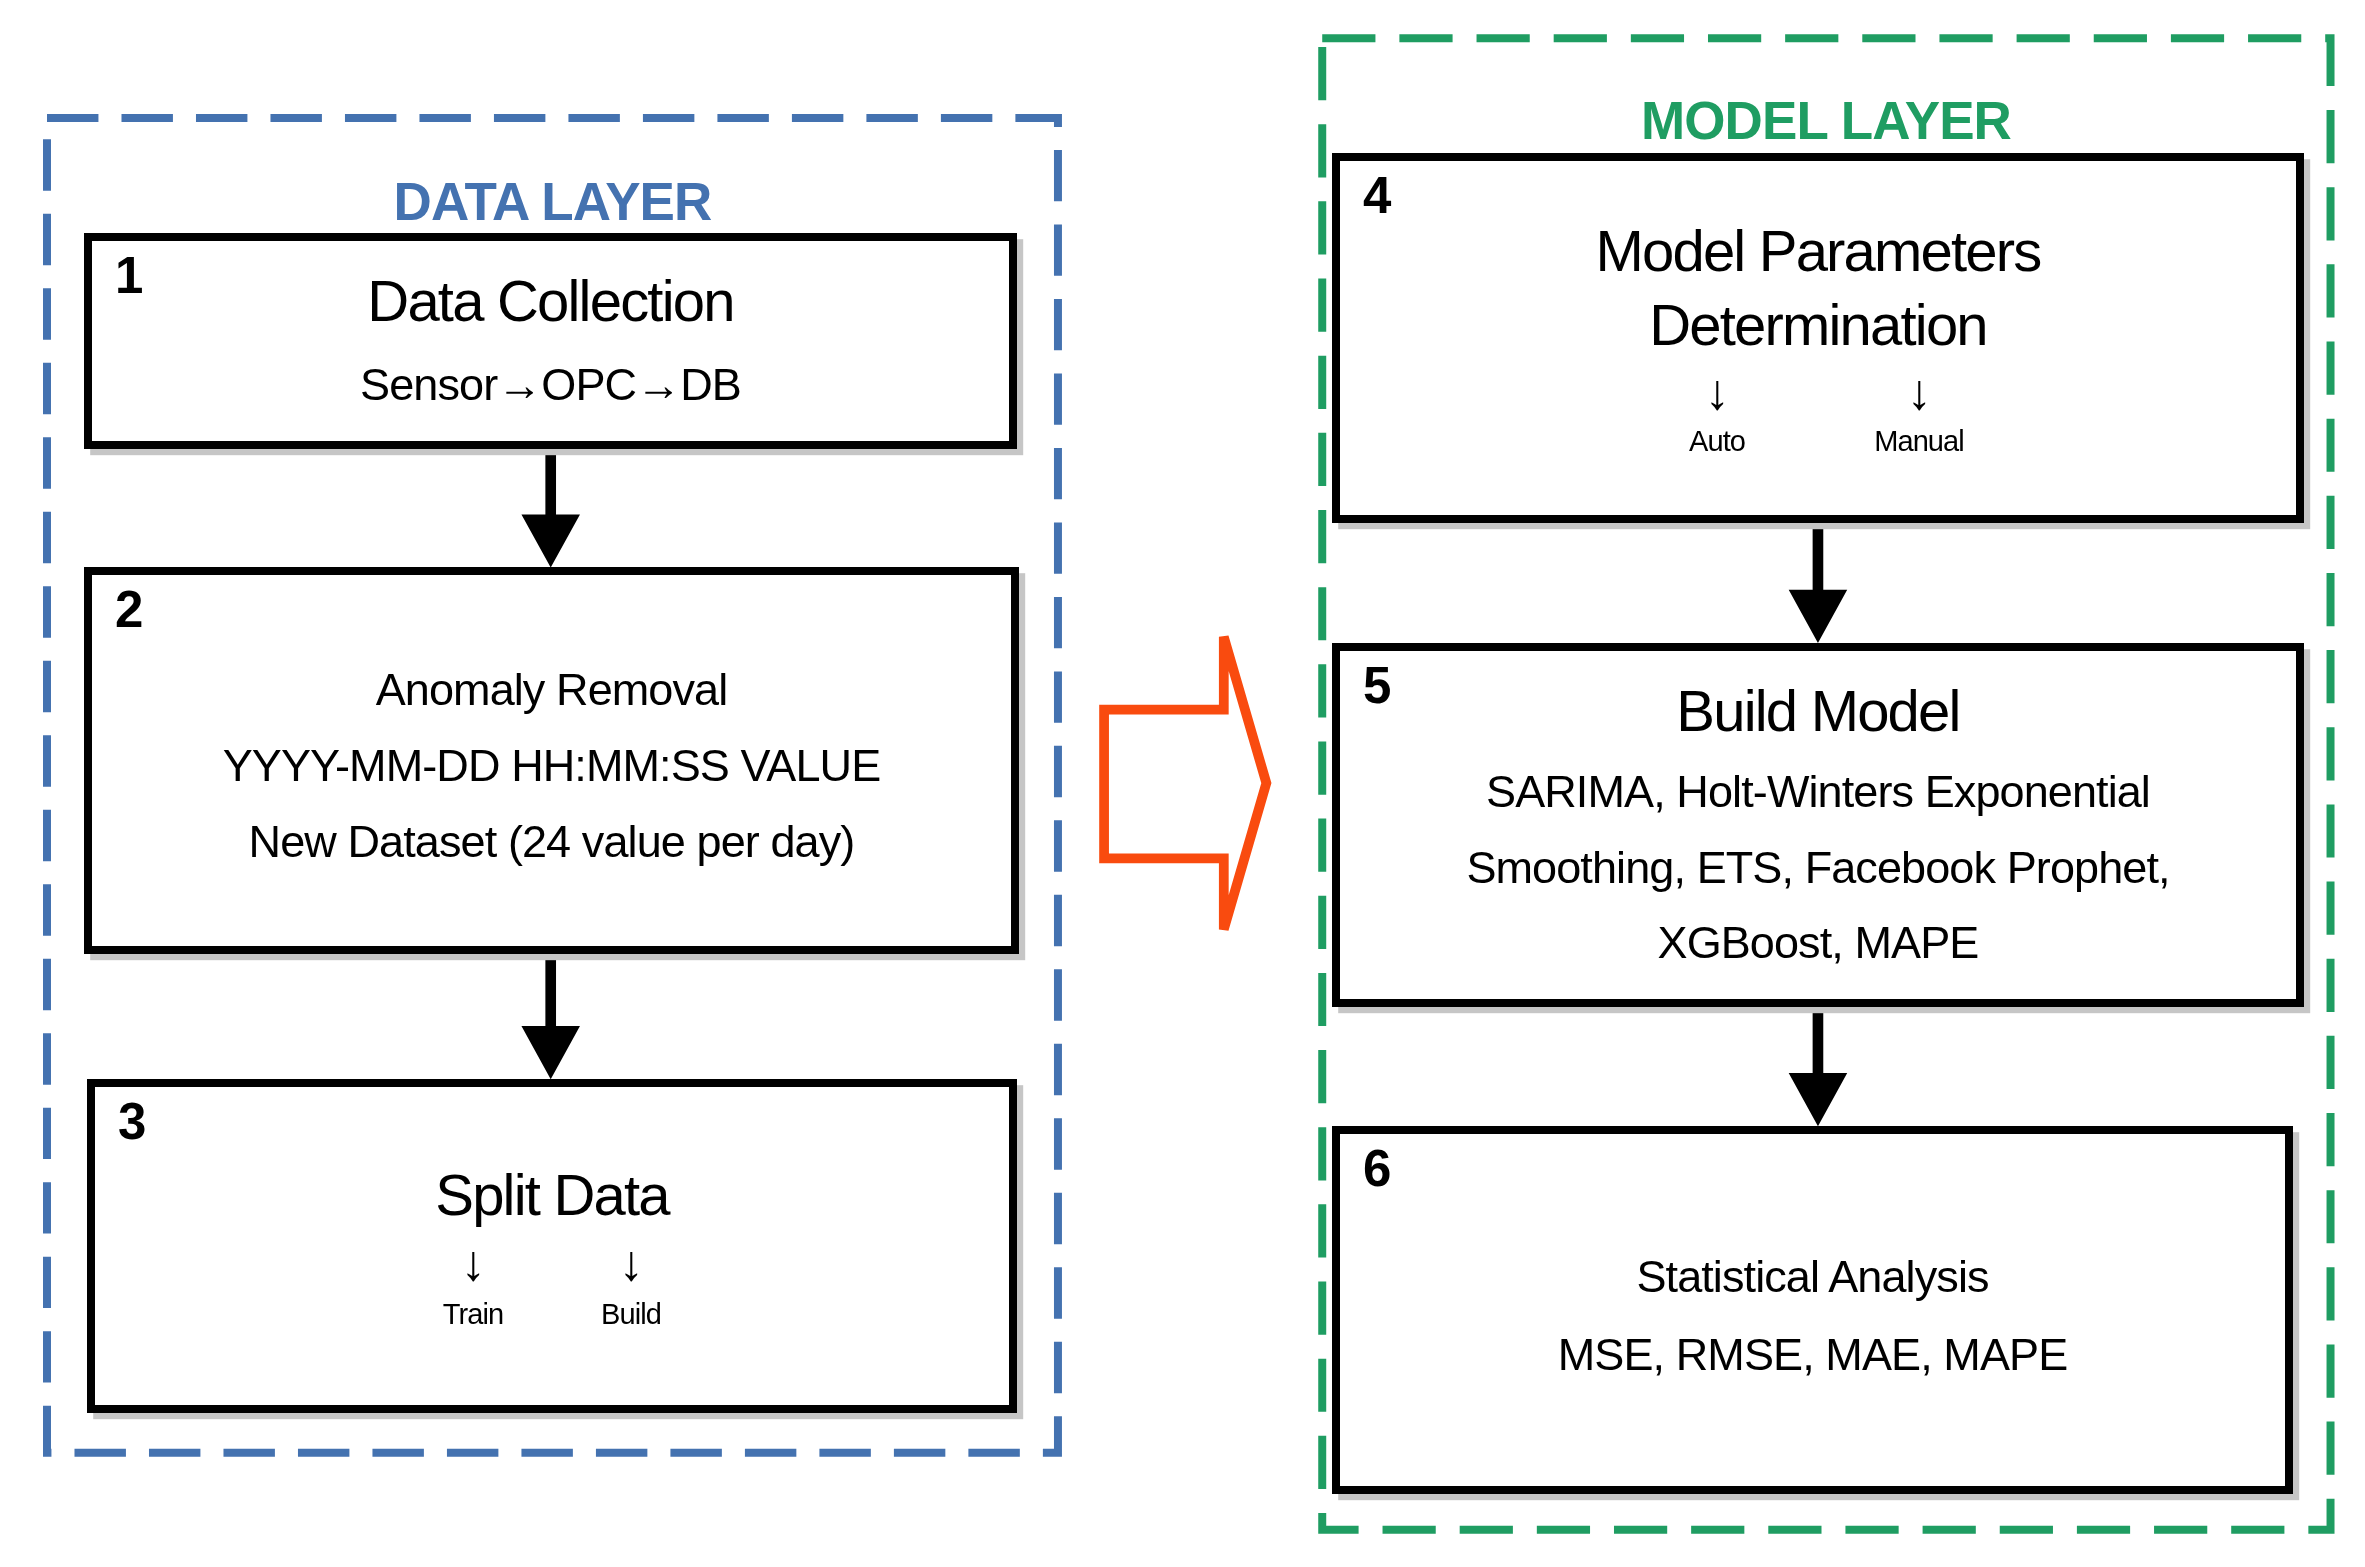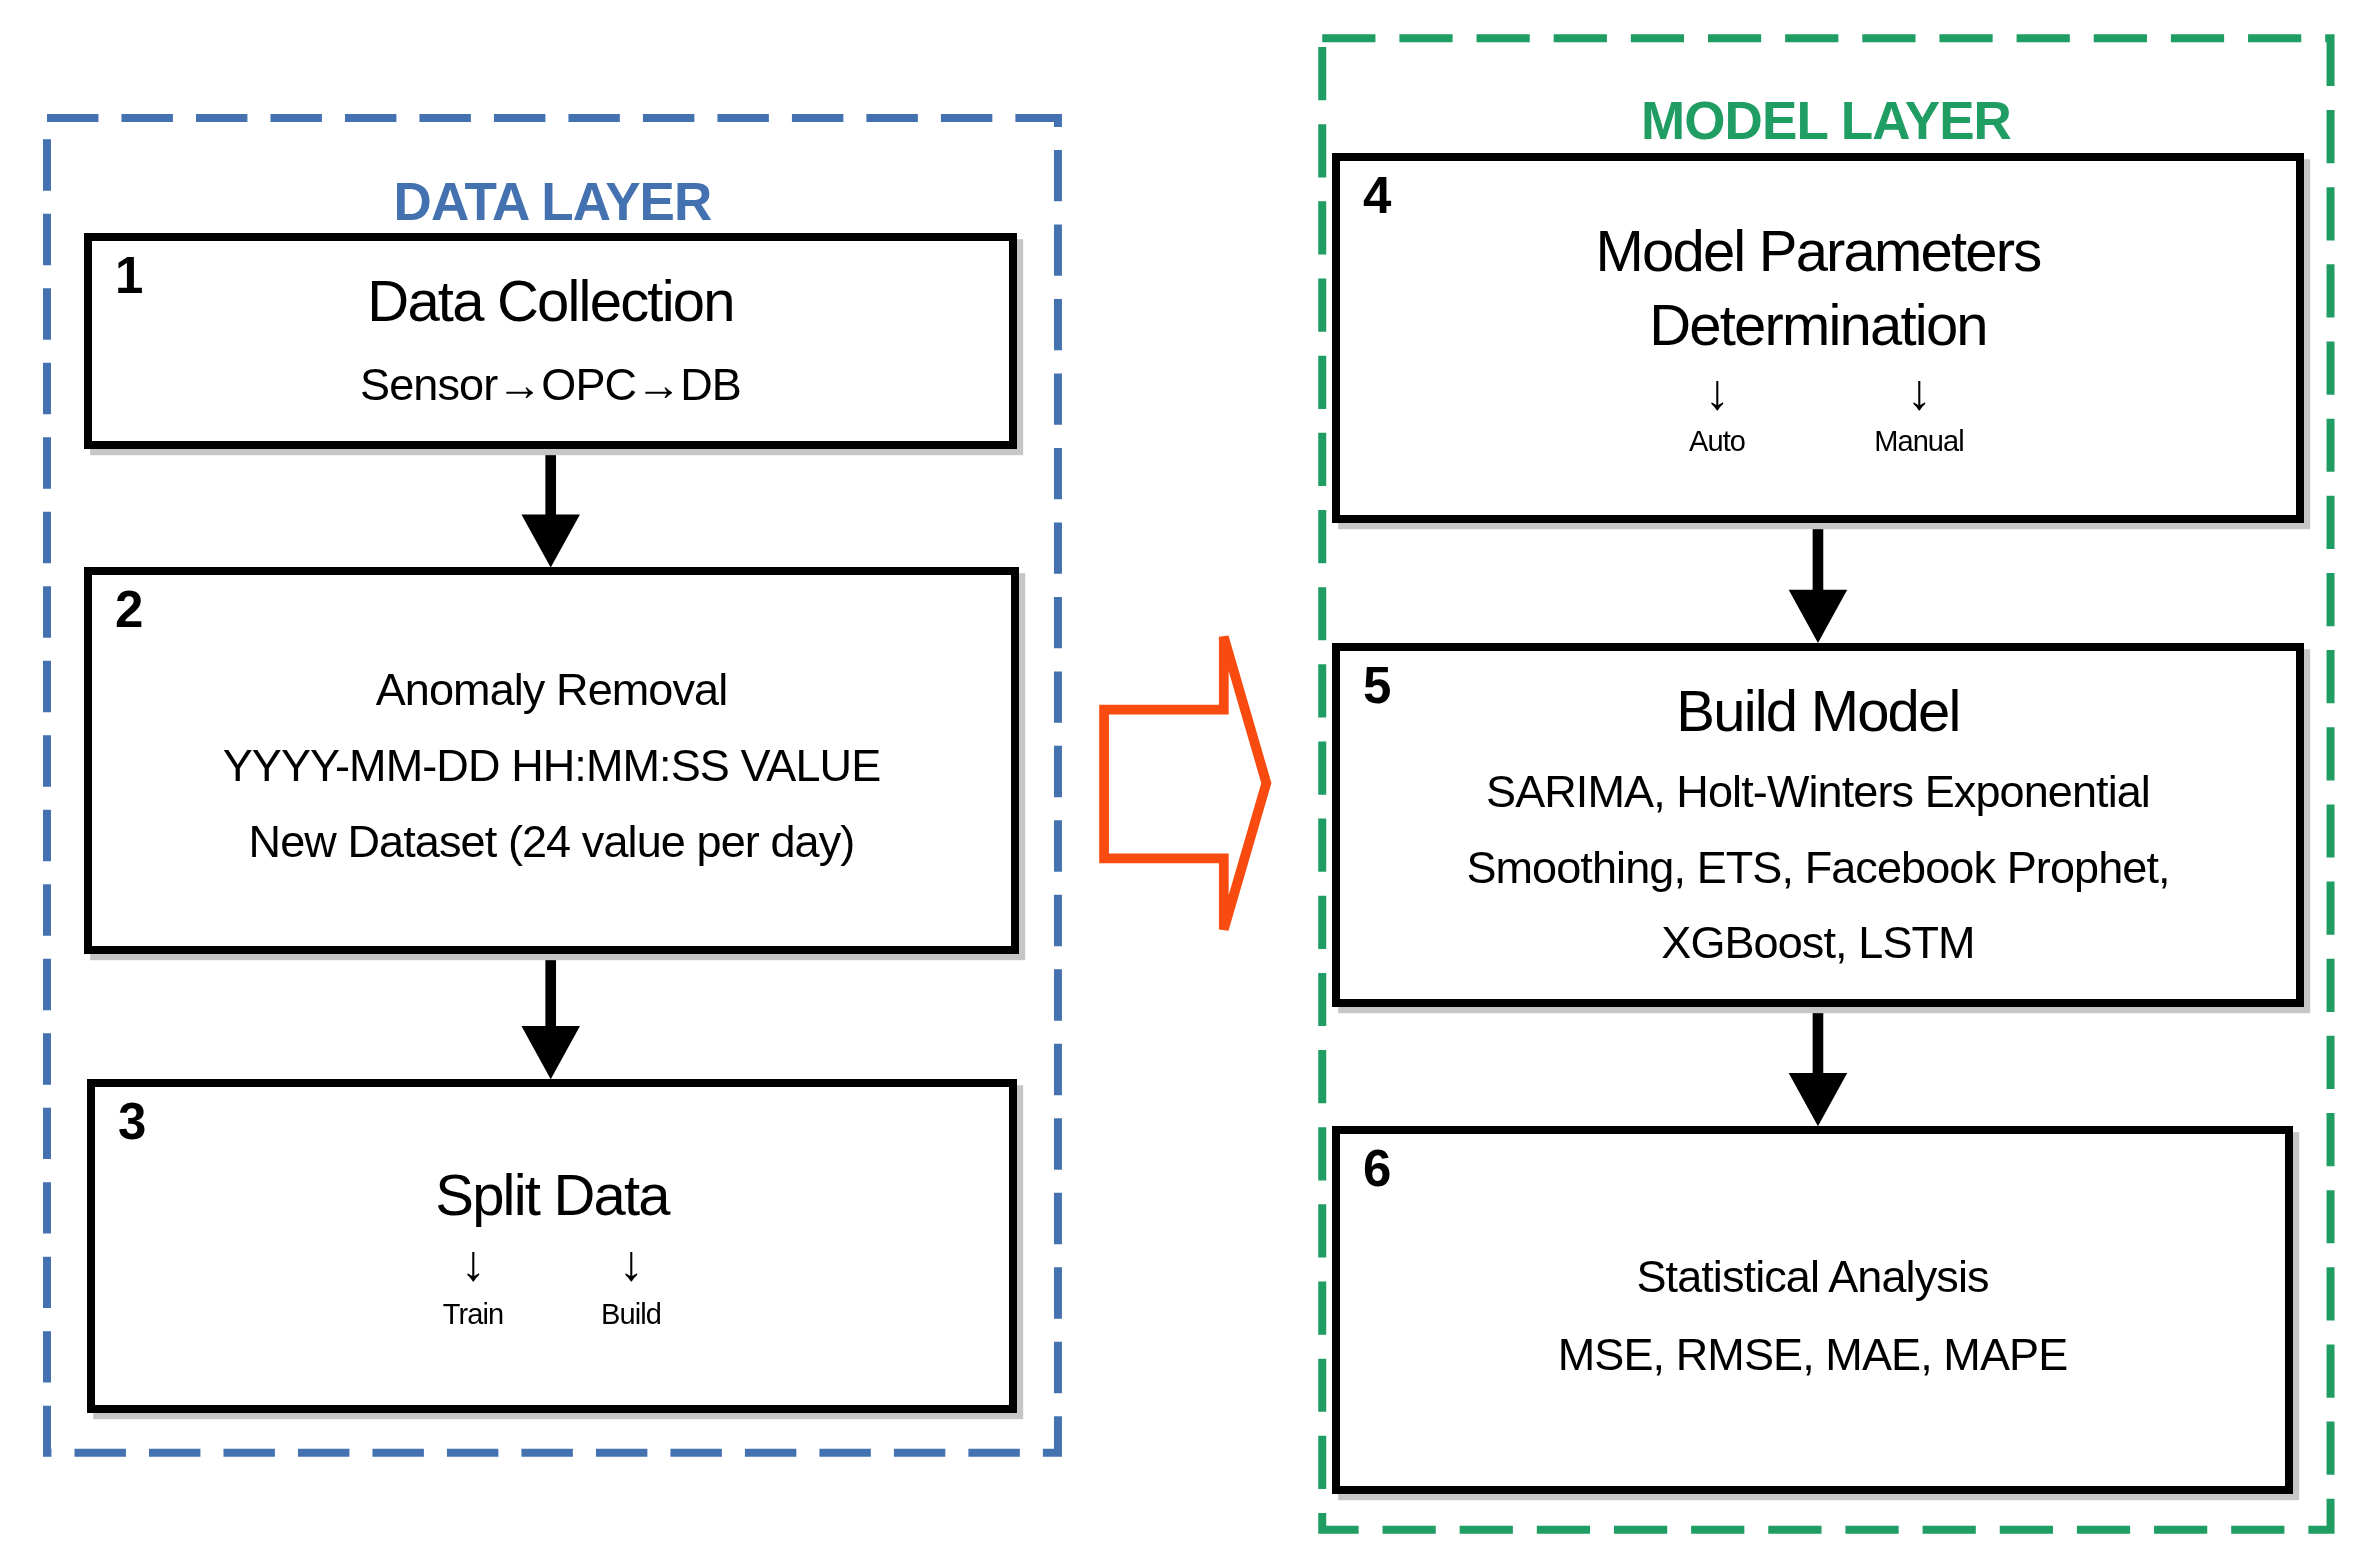--- a/index.html
+++ b/index.html
@@ -112,21 +112,21 @@
       <span class="pair-cell">Auto</span>
       <span class="pair-cell">Manual</span>
     </div>
   </div>
 
   <div class="box" id="box5">
     <span class="box-number">5</span>
     <div class="box-title">Build Model</div>
     <div class="box-line">SARIMA, Holt-Winters Exponential</div>
     <div class="box-line">Smoothing, ETS, Facebook Prophet,</div>
-    <div class="box-line">XGBoost, LSTM</div>
+    <div class="box-line">XGBoost, MAPE</div>
   </div>
 
   <div class="box" id="box6">
     <span class="box-number">6</span>
     <div class="box-line">Statistical Analysis</div>
     <div class="box-line">MSE, RMSE, MAE, MAPE</div>
   </div>
 
 </div>
 

